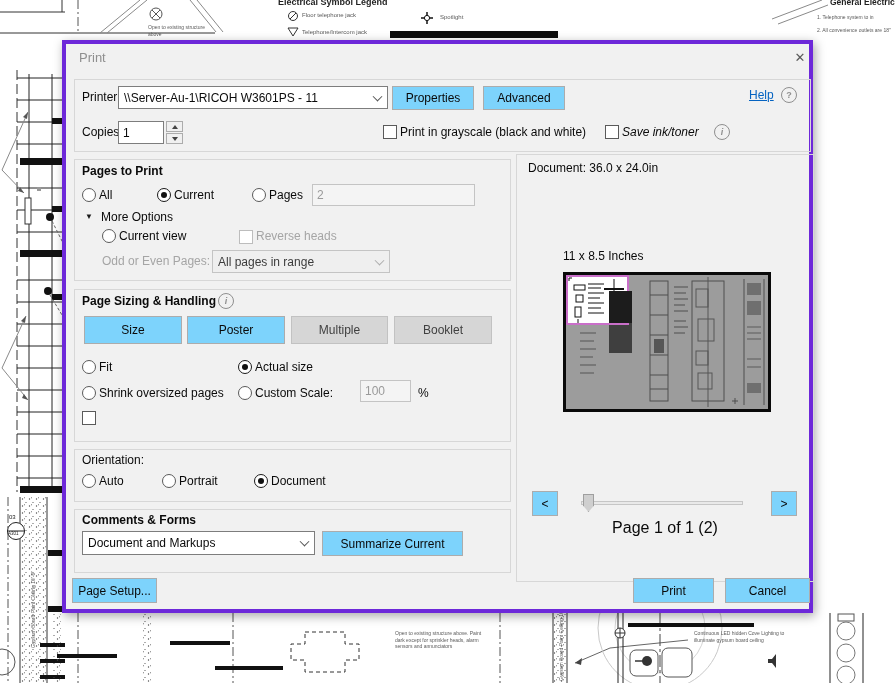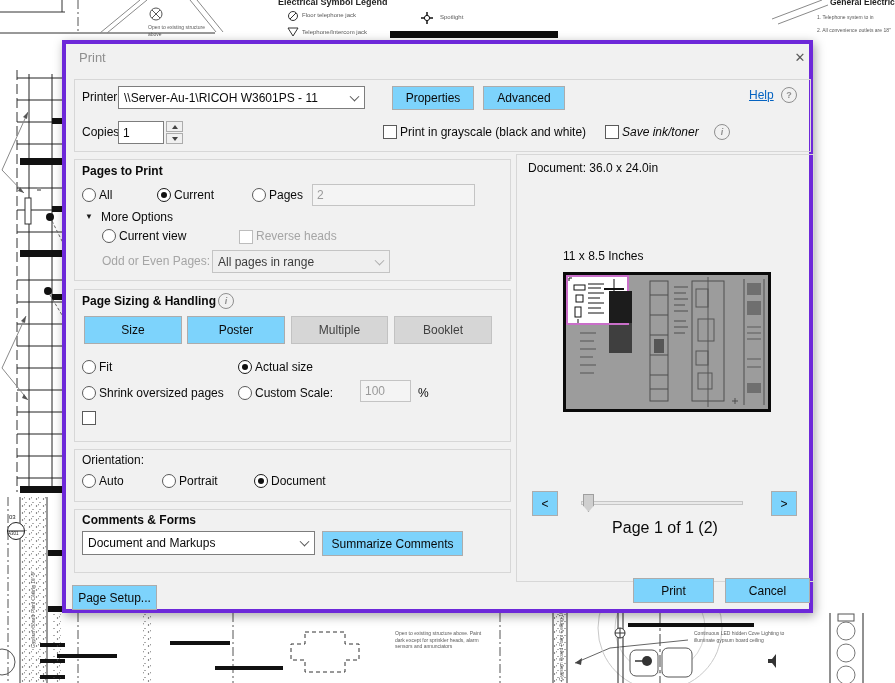--- a/index.html
+++ b/index.html
@@ -201,21 +201,21 @@
   <div class="bgt vert" style="left:558px;top:681px;">Gypsum Board Paint Ceiling 10'-6"</div>
   <div class="bgt" style="left:9px;top:514px;font-size:6px;color:#222;">03</div>
   <div class="bgt" style="left:8px;top:531px;font-size:4.5px;color:#222;">A301</div>
 
   <div id="dialog">
     <div class="dtitle">Print</div>
     <div class="close">✕</div>
 
     <div class="gbox" style="left:8px;top:35px;width:737px;height:73px;"></div>
     <div class="lbl" style="left:16px;top:46px;">Printer:</div>
-    <div class="combo" style="left:52px;top:42px;width:247px;height:23px;">
+    <div class="combo" style="left:52px;top:42px;width:270px;height:23px;">
       <span>\\Server-Au-1\RICOH W3601PS - 11</span>
       <span class="chev"></span>
     </div>
     <div class="btn" style="left:326px;top:42px;width:82px;height:24px;">Properties</div>
     <div class="btn" style="left:417px;top:42px;width:82px;height:24px;">Advanced</div>
     <div class="helplink" style="left:683px;top:44px;">Help</div>
     <div class="cicon" style="left:715px;top:43px;">?</div>
     <div class="lbl" style="left:16px;top:81px;">Copies:</div>
     <div class="tin" style="left:52px;top:77px;width:46px;height:23px;">1</div>
     <div class="spin" style="left:100px;top:77px;">
@@ -280,21 +280,21 @@
     <div class="lbl" style="left:113px;top:430px;">Portrait</div>
     <div class="radio sel" style="left:188px;top:430px;"></div>
     <div class="lbl" style="left:205px;top:430px;">Document</div>
 
     <div class="gbox" style="left:8px;top:465px;width:437px;height:64px;"></div>
     <div class="lbl bold" style="left:16px;top:469px;">Comments &amp; Forms</div>
     <div class="combo" style="left:16px;top:487px;width:233px;height:24px;">
       <span>Document and Markups</span>
       <span class="chev"></span>
     </div>
-    <div class="btn" style="left:256px;top:487px;width:141px;height:25px;">Summarize Comments</div>
+    <div class="btn" style="left:256px;top:487px;width:141px;height:25px;">Summarize Current</div>
 
     <div id="ppanel">
       <div class="lbl" style="left:11px;top:6px;">Document: 36.0 x 24.0in</div>
       <div class="lbl" style="left:46px;top:94px;">11 x 8.5 Inches</div>
       <div id="pvpage">
         <svg width="202" height="134" viewBox="0 0 202 134">
           <rect x="0" y="0" width="202" height="134" fill="#9c9c9c"></rect>
 
           <rect x="84" y="6" width="18" height="120" stroke="#4f4f4f" fill="none"></rect>
           <g stroke="#4f4f4f">
@@ -367,17 +367,17 @@
           <path d="M 3,3 h 3 M 3,3 v 3" stroke="#111"></path>
         </svg>
       </div>
       <div class="btn" style="left:15px;top:336px;width:26px;height:25px;">&lt;</div>
       <div class="btn" style="left:254px;top:336px;width:26px;height:25px;">&gt;</div>
       <div class="track"></div>
       <div class="thumb"></div>
       <div class="status">Page 1 of 1 (2)</div>
     </div>
 
-    <div class="btn" style="left:6px;top:534px;width:85px;height:25px;margin-top:7px;">Page Setup...</div>
+    <div class="btn" style="left:6px;top:534px;width:85px;height:25px;">Page Setup...</div>
     <div class="btn" style="left:567px;top:534px;width:81px;height:25px;">Print</div>
     <div class="btn" style="left:659px;top:534px;width:85px;height:25px;">Cancel</div>
   </div>
 </div>
 
 </body></html>

